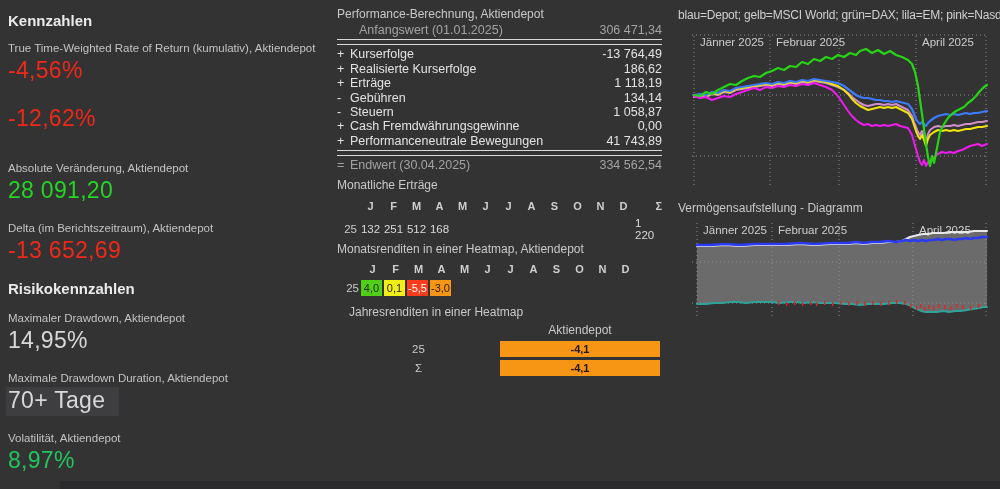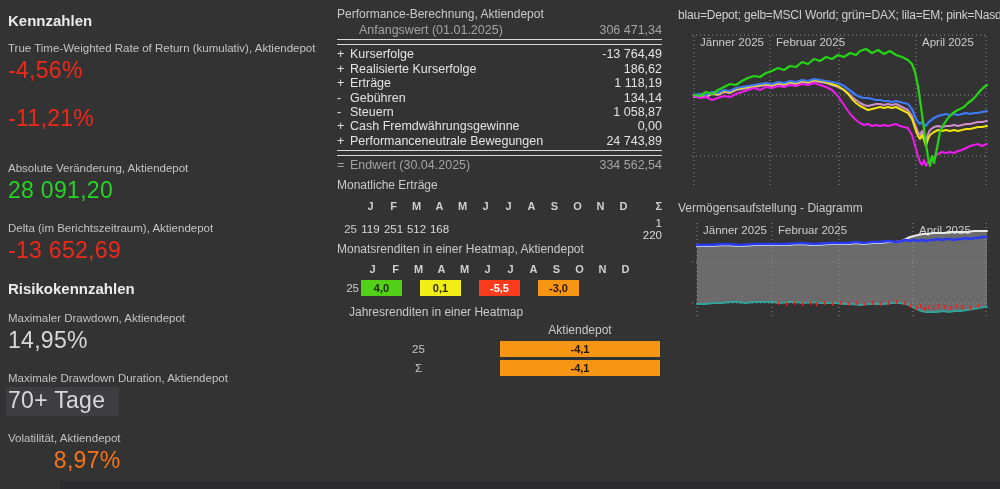--- a/index.html
+++ b/index.html
@@ -23,43 +23,43 @@
   .prow .val{text-align:right;white-space:nowrap;}
   .prow.bold{font-weight:normal;color:#a3a3a3;}
   .prow.indent .sign{width:22px;}
   .dline{height:4px;border-top:1px solid #d8d8d8;border-bottom:1px solid #d8d8d8;margin:2px 0;}
   
   .mrow{display:flex;align-items:center;}
   .mlabel{width:24px;text-align:right;font-size:11.5px;color:#c9c9c9;padding-right:2px;box-sizing:border-box;}
   .mcell{width:23px;flex:none;text-align:center;font-size:11px;color:#cfcfcf;font-weight:600;}
   .vcell{width:23px;flex:none;text-align:center;font-size:11.5px;color:#d9d9d9;font-weight:400;}
   .sumhead{width:27px;flex:none;text-align:right;font-size:11px;color:#cfcfcf;font-weight:600;}
-  .sumval{width:27px;flex:none;text-align:right;font-size:11.5px;color:#d9d9d9;}
-  .hcell{width:41px;height:16px;flex:none;margin-right:18px;text-align:center;font-size:11px;line-height:16px;font-weight:700;}
+  .sumval{width:27px;flex:none;font-size:11.5px;color:#d9d9d9;}
+  .hcell{width:21px;height:16px;flex:none;margin-right:2px;text-align:center;font-size:11px;line-height:16px;font-weight:400;}
   
   .arow{display:flex;margin-bottom:3px;align-items:center;}
   .albl{width:163px;flex:none;text-align:center;font-size:11.5px;color:#c9c9c9;}
   .acell{width:160px;height:16px;flex:none;line-height:16px;text-align:center;font-size:11px;font-weight:600;}
   .legend{font-size:12px;color:#d0d0d0;letter-spacing:-.2px;white-space:nowrap;}
   svg text{font-family:"Liberation Sans","DejaVu Sans",sans-serif;}
   .bottom-edge{position:absolute;left:60px;right:0;bottom:0;height:8px;background:#2b2b2d;}
 </style>
 </head>
 <body>
 
 <div class="abs" style="left:8px;top:12px">
   <span class="h1">Kennzahlen</span>
 </div>
 
 <div class="abs" style="left:8px;top:42px">
   <div class="metric-label">True Time-Weighted Rate of Return (kumulativ), Aktiendepot</div>
   <div class="metric-value" style="color: rgb(240, 40, 26);">-4,56%</div>
 </div>
 <div class="abs" style="left:8px;top:102px">
-  <div class="metric-value" style="color: rgb(240, 40, 26);">-11,21%</div>
+  <div class="metric-value" style="color: rgb(240, 40, 26);">-12,62%</div>
 </div>
 <div class="abs" style="left:8px;top:162px">
   <div class="metric-label">Absolute Veränderung, Aktiendepot</div>
   <div class="metric-value" style="color: rgb(38, 212, 38);">28 091,20</div>
 </div>
 <div class="abs" style="left:8px;top:222px">
   <div class="metric-label">Delta (im Berichtszeitraum), Aktiendepot</div>
   <div class="metric-value" style="color: rgb(240, 40, 26);">-13 652,69</div>
 </div>
 
@@ -69,21 +69,21 @@
 <div class="abs" style="left:8px;top:312px">
   <div class="metric-label">Maximaler Drawdown, Aktiendepot</div>
   <div class="metric-value" style="color: rgb(216, 216, 216);">14,95%</div>
 </div>
 <div class="abs" style="left:8px;top:372px">
   <div class="metric-label">Maximale Drawdown Duration, Aktiendepot</div>
   <div class="metric-value hl" style="color: rgb(216, 216, 216);">70+ Tage</div>
 </div>
 <div class="abs" style="left:8px;top:432px">
   <div class="metric-label">Volatilität, Aktiendepot</div>
-  <div class="metric-value" style="color: #f97316; text-align: right;">8,97%</div>
+  <div class="metric-value" style="color: #22c55e;">8,97%</div>
 </div>
 
 <div class="abs sectlabel" style="left:337px;top:7px">Performance-Berechnung, Aktiendepot</div>
 
 <div class="abs ptable" style="left:337px;top:23px">
   <div class="prow bold indent">
     <span class="sign"></span>
     <span class="lbl">Anfangswert (01.01.2025)</span>
     <span class="val">306 471,34</span>
   </div>
@@ -114,21 +114,21 @@
     <span class="val">1 058,87</span>
   </div>
   <div class="prow">
     <span class="sign">+</span>
     <span class="lbl">Cash Fremdwährungsgewinne</span>
     <span class="val">0,00</span>
   </div>
   <div class="prow">
     <span class="sign">+</span>
     <span class="lbl">Performanceneutrale Bewegungen</span>
-    <span class="val">24 743,89</span>
+    <span class="val">41 743,89</span>
   </div>
   <div class="dline"></div>
   <div class="prow bold">
     <span class="sign">=</span>
     <span class="lbl">Endwert (30.04.2025)</span>
     <span class="val">334 562,54</span>
   </div>
 </div>
 
 <div class="abs sectlabel" style="left:337px;top:178px">Monatliche Erträge</div>
@@ -143,21 +143,21 @@
   <span class="mcell">J</span>
   <span class="mcell">A</span>
   <span class="mcell">S</span>
   <span class="mcell">O</span>
   <span class="mcell">N</span>
   <span class="mcell">D</span>
   <span class="sumhead">Σ</span>
 </div>
 <div class="abs mrow" style="left:337px;top:217px;width:325px">
   <span class="mlabel">25</span>
-  <span class="vcell">119</span>
+  <span class="vcell">132</span>
   <span class="vcell">251</span>
   <span class="vcell">512</span>
   <span class="vcell">168</span>
   <span class="vcell"></span>
   <span class="vcell"></span>
   <span class="vcell"></span>
   <span class="vcell"></span>
   <span class="vcell"></span>
   <span class="vcell"></span>
   <span class="vcell"></span>

